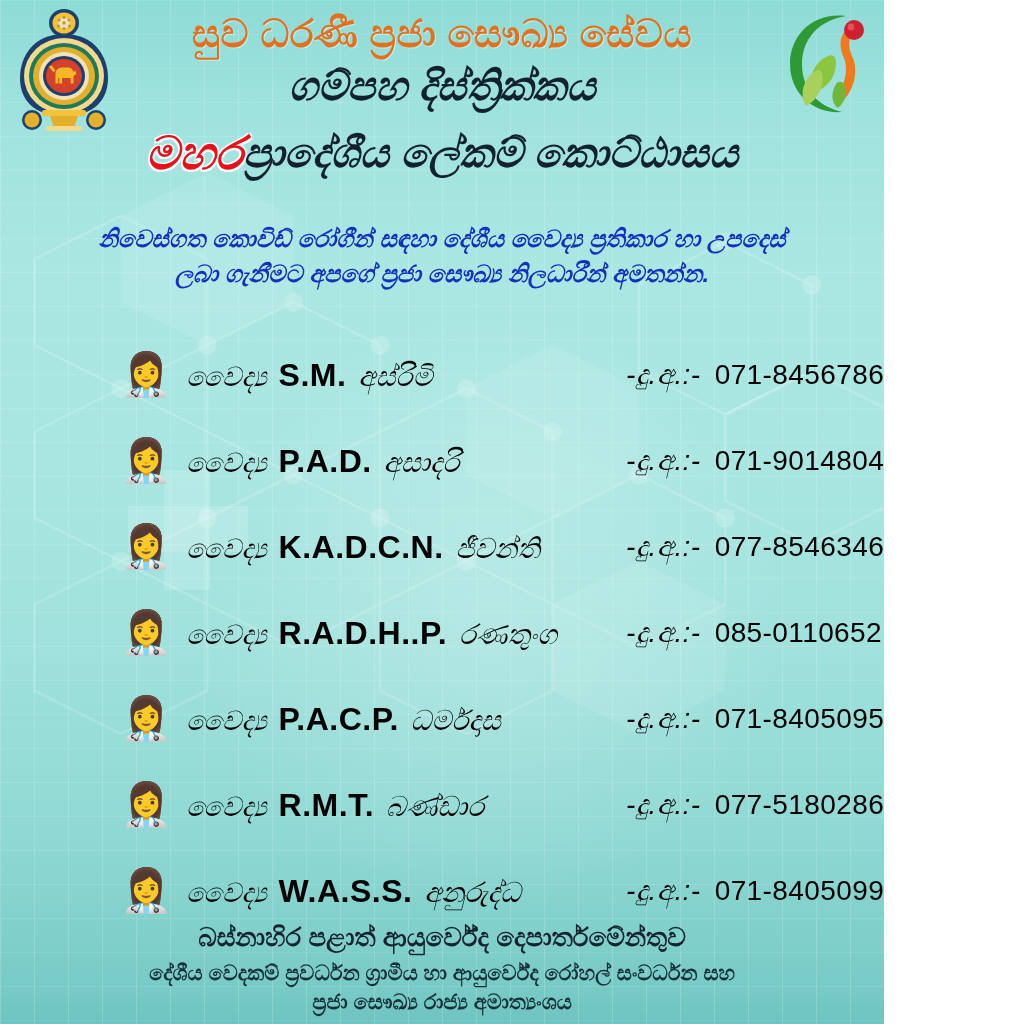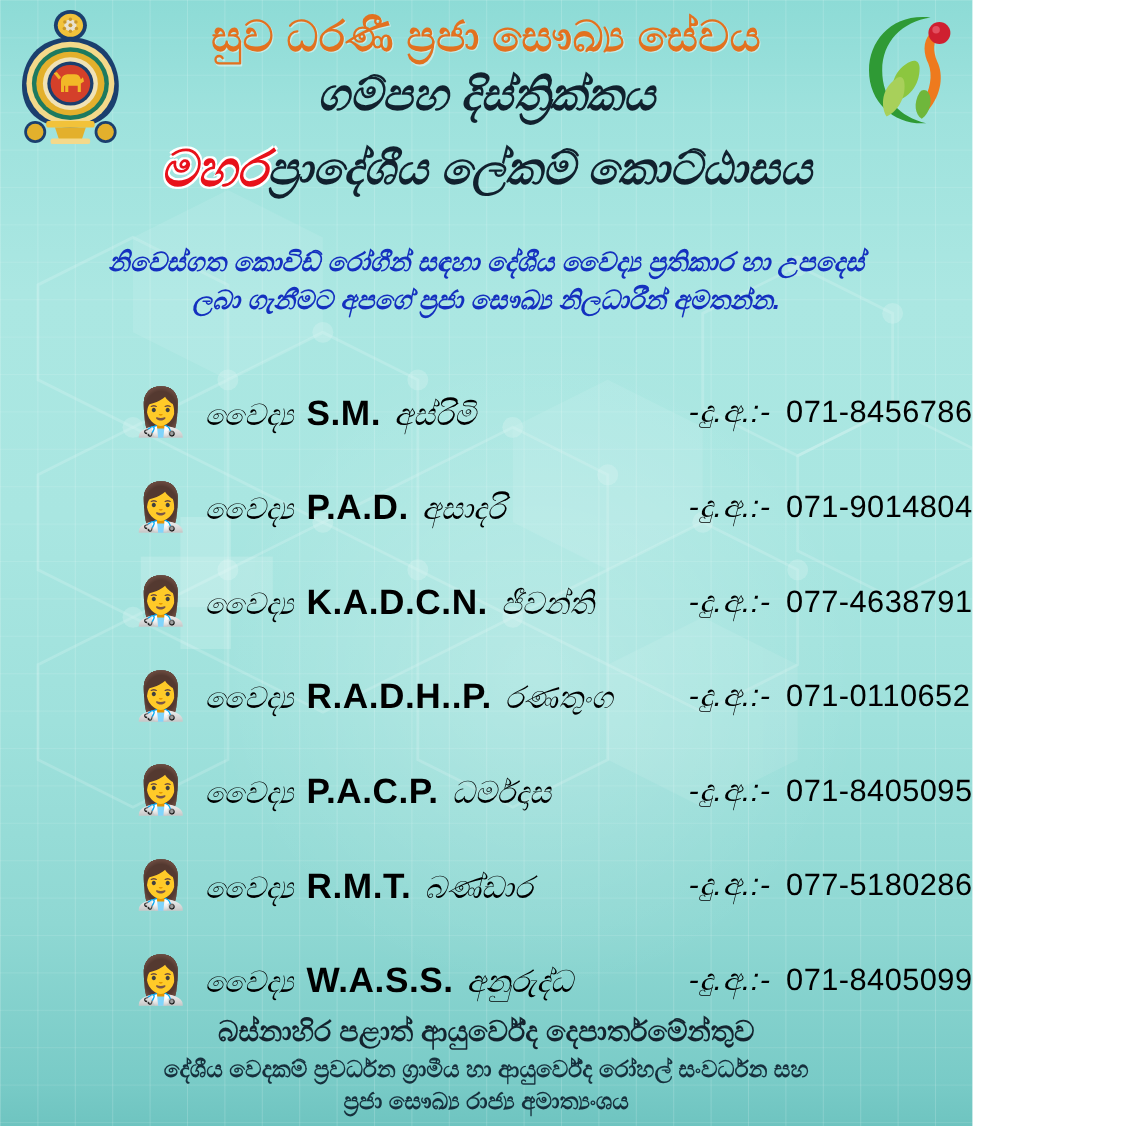--- a/index.html
+++ b/index.html
@@ -354,34 +354,34 @@
 
     <div class="contact-row">
       <span class="doc-avatar">👩‍⚕️</span>
       <span class="contact-name">
         <span class="nm-prefix">වෛද්‍ය</span>
         <span class="nm-initials">K.A.D.C.N.</span>
         <span class="nm-surname">ජීවන්ති</span>
       </span>
       <span class="contact-phone">
         <span class="ph-label">-දු.අ.:-</span>
-        <span class="ph-number">077-4638791</span>
+        <span class="ph-number">077-8546346</span>
       </span>
     </div>
 
     <div class="contact-row">
       <span class="doc-avatar">👩‍⚕️</span>
       <span class="contact-name">
         <span class="nm-prefix">වෛද්‍ය</span>
         <span class="nm-initials">R.A.D.H..P.</span>
         <span class="nm-surname">රණතුංග</span>
       </span>
       <span class="contact-phone">
         <span class="ph-label">-දු.අ.:-</span>
-        <span class="ph-number">071-0110652</span>
+        <span class="ph-number">085-0110652</span>
       </span>
     </div>
 
     <div class="contact-row">
       <span class="doc-avatar">👩‍⚕️</span>
       <span class="contact-name">
         <span class="nm-prefix">වෛද්‍ය</span>
         <span class="nm-initials">P.A.C.P.</span>
         <span class="nm-surname">ධර්මදාස</span>
       </span>

